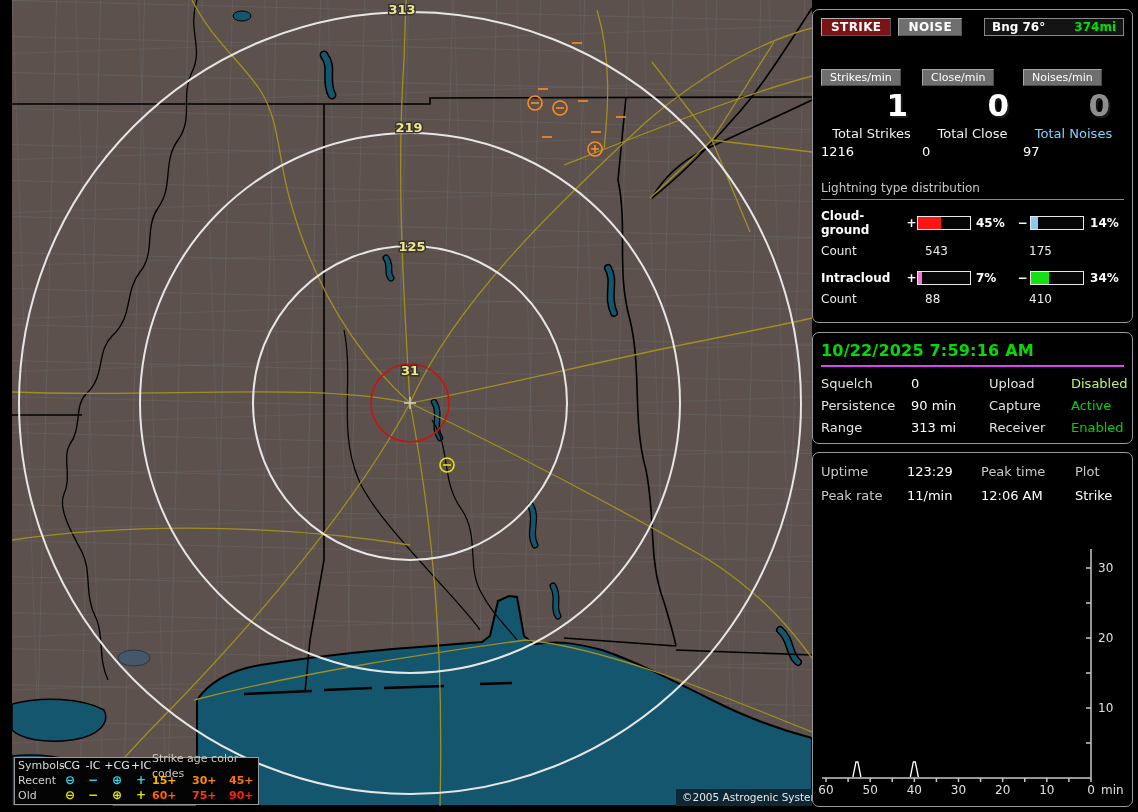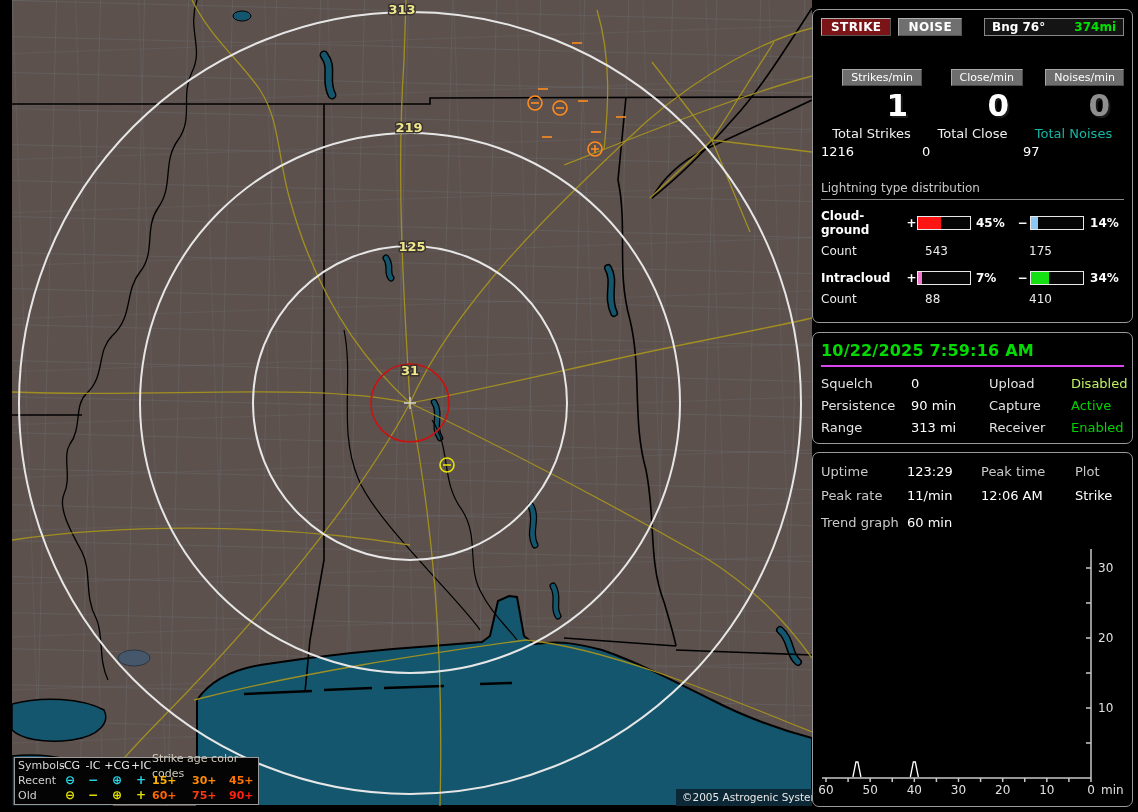--- a/index.html
+++ b/index.html
@@ -32,30 +32,30 @@
 
   .btn-row{display:flex;align-items:center;}
   .btn{font-size:12px;font-weight:bold;color:#fff;padding:1px 9px;border:1px solid #b0b0b0;
        border-bottom-color:#555;border-right-color:#555;letter-spacing:.4px;}
   .btn-strike{background:#7b1416;}
   .btn-noise{background:#6f6f6f;margin-left:7px;}
   .bng{margin-left:auto;display:flex;align-items:center;background:#141414;border:1px solid #888;
        font-size:12px;font-weight:bold;padding:1px 7px;width:124px;justify-content:space-between;}
   .bng .dist{color:#00e000;}
 
-  .chips-row{display:grid;grid-template-columns:1fr 1fr 1fr;margin-top:30px;text-align:right;}
+  .chips-row{display:grid;grid-template-columns:1fr 1fr 1fr;margin-top:30px;text-align:left;}
   .chip{display:inline-block;background:#6e6e6e;color:#fff;font-size:11px;padding:1px 8px;
         border:1px solid;border-color:#a8a8a8 #4a4a4a #4a4a4a #a8a8a8;}
   .nums-row{display:grid;grid-template-columns:1fr 1fr 1fr;margin-top:2px;}
   .nums-row div{text-align:right;padding-right:14px;font-size:31px;font-weight:bold;line-height:34px;
                 text-shadow:2px 2px 0 #1a1a1a;}
   .num-dim{color:#8f8f8f;}
   .totlbl-row{display:grid;grid-template-columns:1fr 1fr 1fr;margin-top:4px;text-align:center;
               font-size:13px;color:#efefef;}
-  .totlbl-dim{color:#14b8a6;text-align:center;}
+  .totlbl-dim{color:#7dd3fc;text-align:center;}
   .totval-row{display:grid;grid-template-columns:1fr 1fr 1fr;margin-top:3px;font-size:13px;}
   .totval-row div{padding-right:16px;}
 
   .dist-title{margin-top:22px;color:#c8c8c8;font-size:12px;border-bottom:1px solid #8a8a8a;
               padding-bottom:4px;}
   .dist-row{display:flex;align-items:center;margin-top:9px;font-size:12px;font-weight:bold;}
   .dist-row .dlabel{width:90px;}
   .dist-row .sign{width:12px;text-align:center;}
   .bar{width:55px;height:12px;border:1px solid #e8e8e8;background:#060606;}
   .bar i{display:block;height:100%;}
@@ -336,24 +336,20 @@
     <div class="stats-grid">
       <div class="lbl">Uptime</div>
       <div>123:29</div>
       <div class="lbl">Peak time</div>
       <div class="lbl">Plot</div>
 
       <div class="lbl">Peak rate</div>
       <div>11/min</div>
       <div>12:06 AM</div>
       <div>Strike</div>
-    </div>
-    <div class="trend-row">
-      <div class="lbl">Trend graph</div>
-      <div>60 min</div>
     </div>
     <svg id="trend-svg" width="312" height="264" viewBox="0 0 312 264">
         <g stroke="#c8c8c8" stroke-width="1.5" fill="none">
           <path d="M6,237 H275 M275,237 V8"></path>
           <path d="M275,237 v4"></path>
           <path d="M252.91666666666666,237 v4"></path>
           <path d="M230.83333333333331,237 v4"></path>
           <path d="M208.75,237 v4"></path>
           <path d="M186.66666666666666,237 v4"></path>
           <path d="M164.58333333333331,237 v4"></path>

